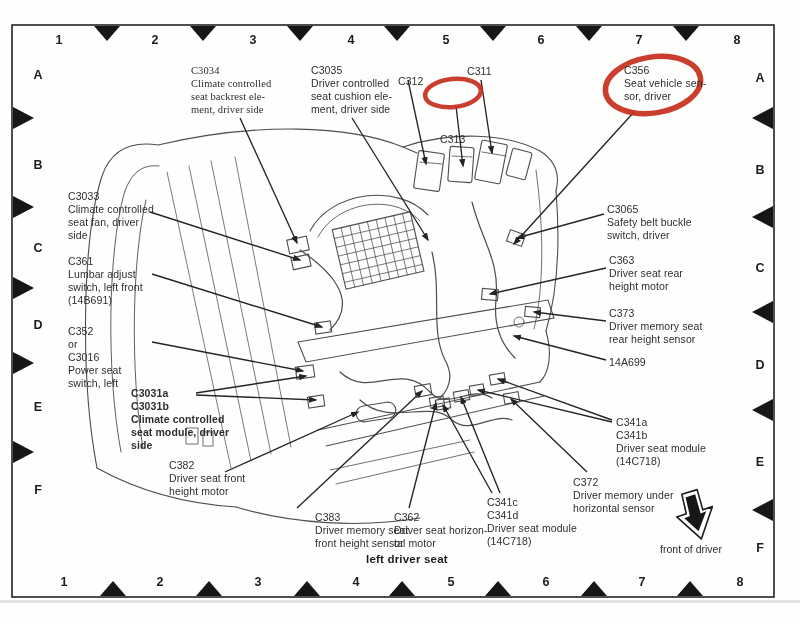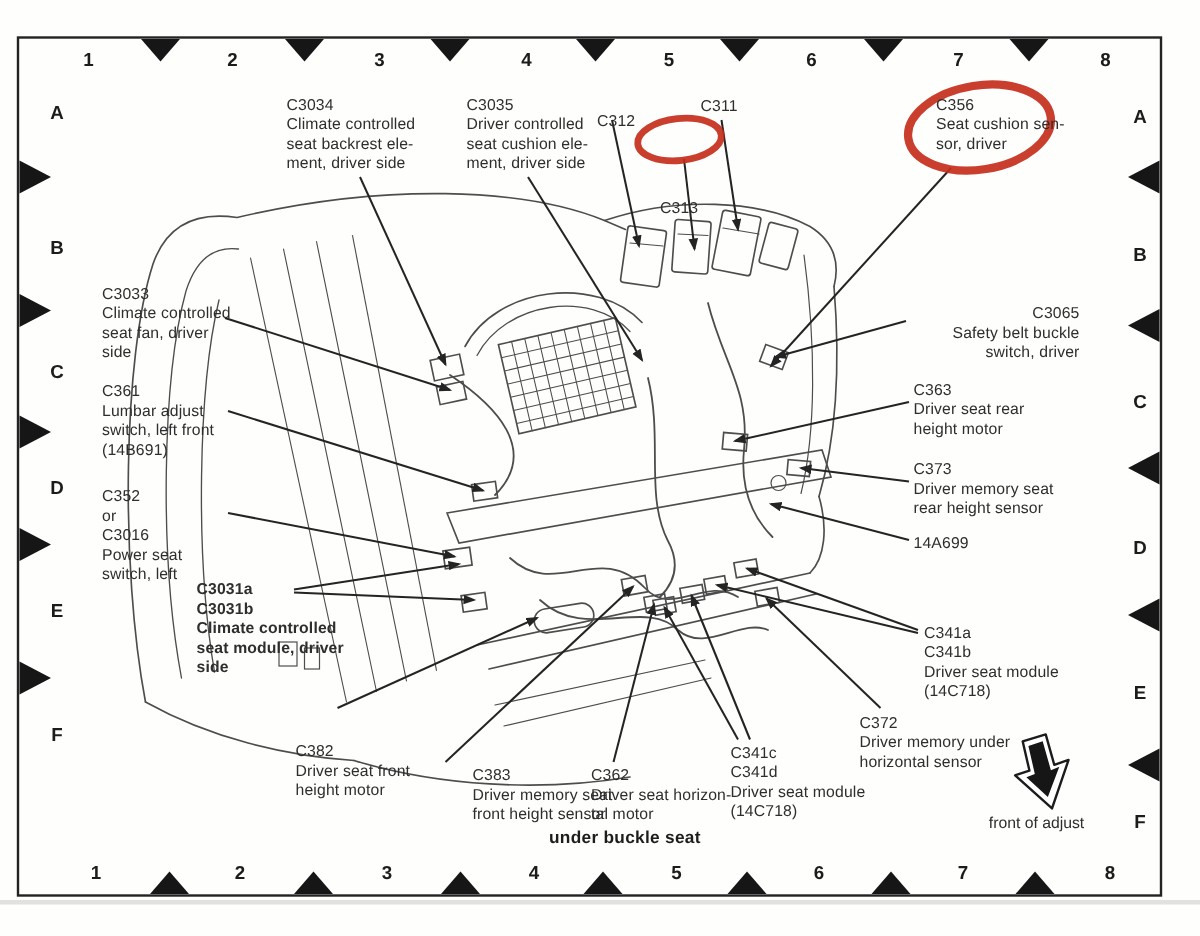--- a/index.html
+++ b/index.html
@@ -142,69 +142,69 @@
         <ellipse cx="653" cy="85" rx="48" ry="28" fill="none" stroke="#c62e1b" stroke-width="5.5" opacity="0.92" transform="rotate(-9 653 85)"></ellipse>
       </g>
 
     <g id="front-arrow" transform="rotate(-13 694 516)">
       <path d="M 687,492 L 703,491 L 704,512 L 714,511 L 696,540 L 677,513 L 687,512 Z" fill="#ffffff" stroke="#1c1c1c" stroke-width="1.6" stroke-linejoin="round"></path>
       <path d="M 690,496 L 700,495 L 701,515 L 707,514 L 695,532 L 684,516 L 690,515 Z" fill="#161616" stroke="none"></path>
     </g>
   </svg>
 
   <div id="callouts">
-      <div class="lbl" style="left: 191px; top: 64px;">C3034
+      <div class="lbl" style="left: 191px; top: 64px; font-family: Liberation Serif, serif;">C3034
 Climate controlled
 seat backrest ele-
 ment, driver side</div>
       <div class="lbl" style="left: 311px; top: 64px;">C3035
 Driver controlled
 seat cushion ele-
 ment, driver side</div>
       <div class="lbl" style="left: 398px; top: 75px;">C312</div>
       <div class="lbl" style="left: 440px; top: 85px; margin-top: 48px;">C313</div>
       <div class="lbl" style="left: 467px; top: 65px;">C311</div>
       <div class="lbl" style="left: 624px; top: 64px;">C356
-Seat cushion sen-
+Seat vehicle sen-
 sor, driver</div>
       <div class="lbl" style="left: 68px; top: 190px;">C3033
 Climate controlled
 seat fan, driver
 side</div>
       <div class="lbl" style="left: 68px; top: 255px;">C361
 Lumbar adjust
 switch, left front
 (14B691)</div>
       <div class="lbl" style="left: 68px; top: 325px;">C352
 or
 C3016
 Power seat
 switch, left</div>
       <div class="lbl" style="left: 131px; top: 387px; font-weight: bold;">C3031a
 C3031b
 Climate controlled
 seat module, driver
 side</div>
-      <div class="lbl" style="left: 169px; top: 495px; margin-left: 28px;">C382
+      <div class="lbl" style="left: 169px; top: 459px;">C382
 Driver seat front
 height motor</div>
       <div class="lbl" style="left: 268px; top: 511px; margin-left: 47px;">C383
 Driver memory seat
 front height sensor</div>
       <div class="lbl" style="left: 394px; top: 511px;">C362
 Driver seat horizon-
 tal motor</div>
       <div class="lbl" style="left: 487px; top: 496px;">C341c
 C341d
 Driver seat module
 (14C718)</div>
       <div class="lbl" style="left: 573px; top: 476px;">C372
 Driver memory under
 horizontal sensor</div>
-      <div class="lbl" style="left: 635px; top: 203px; text-align: right;">C3065
+      <div class="lbl" style="left: 607px; top: 203px;">C3065
 Safety belt buckle
 switch, driver</div>
       <div class="lbl" style="left: 609px; top: 254px;">C363
 Driver seat rear
 height motor</div>
       <div class="lbl" style="left: 609px; top: 307px;">C373
 Driver memory seat
 rear height sensor</div>
       <div class="lbl" style="left: 609px; top: 356px;">14A699</div>
       <div class="lbl" style="left: 616px; top: 416px;">C341a
@@ -236,16 +236,16 @@
       <div class="grid-num" style="left: 38px; top: 407px;">E</div>
       <div class="grid-num" style="left: 38px; top: 490px;">F</div>
       <div class="grid-num" style="left: 760px; top: 78px;">A</div>
       <div class="grid-num" style="left: 760px; top: 170px;">B</div>
       <div class="grid-num" style="left: 760px; top: 268px;">C</div>
       <div class="grid-num" style="left: 760px; top: 365px;">D</div>
       <div class="grid-num" style="left: 760px; top: 462px;">E</div>
       <div class="grid-num" style="left: 760px; top: 548px;">F</div>
     </div>
 
-  <div id="caption">under buckle seat</div>
-  <div id="front-label">front of adjust</div>
+  <div id="caption">left driver seat</div>
+  <div id="front-label">front of driver</div>
   <div id="bottom-edge"></div>
 </div>
 
 </body></html>

